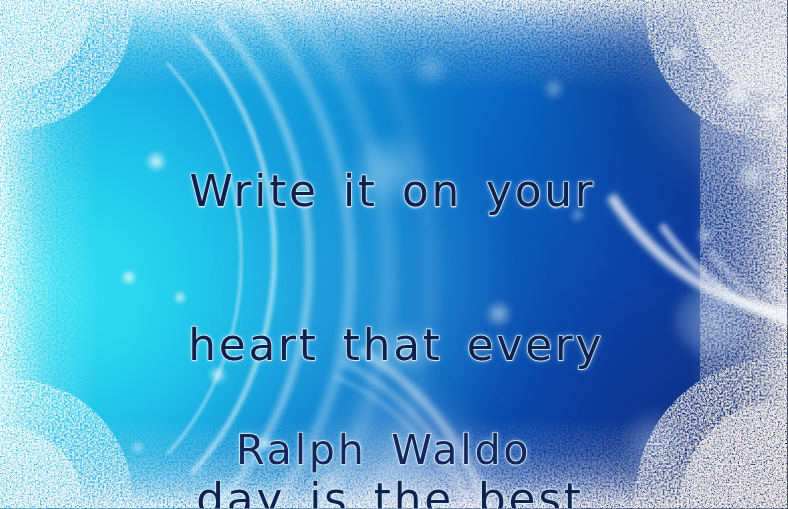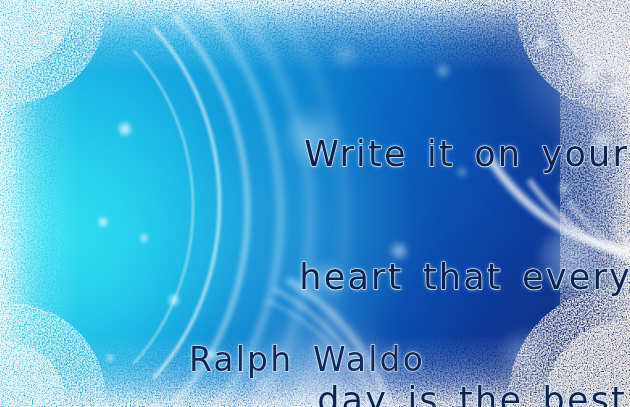--- a/index.html
+++ b/index.html
@@ -81,21 +81,21 @@
     word-spacing: 6px;
     color: #10214e;
     -webkit-text-stroke: 1.1px #cfeef9;
     paint-order: stroke fill;
     text-shadow:
       0 0 2px rgba(225,245,255,0.95),
       0 0 5px rgba(190,235,255,0.55),
       0 1px 0 rgba(255,255,255,0.35);
     white-space: pre;
   }
-  .quote .ln { display: block; text-align: right; }
+  .quote .ln { display: block; }
   
   .quote .ln1 { transform: translateX(-1px); }
   .quote .ln2 { transform: translateX(2px); }
   .quote .ln3 { transform: translateX(-3px); }
 
   .author {
     position: absolute;
     left: 0;
     top: 262px;
     width: 630px;

